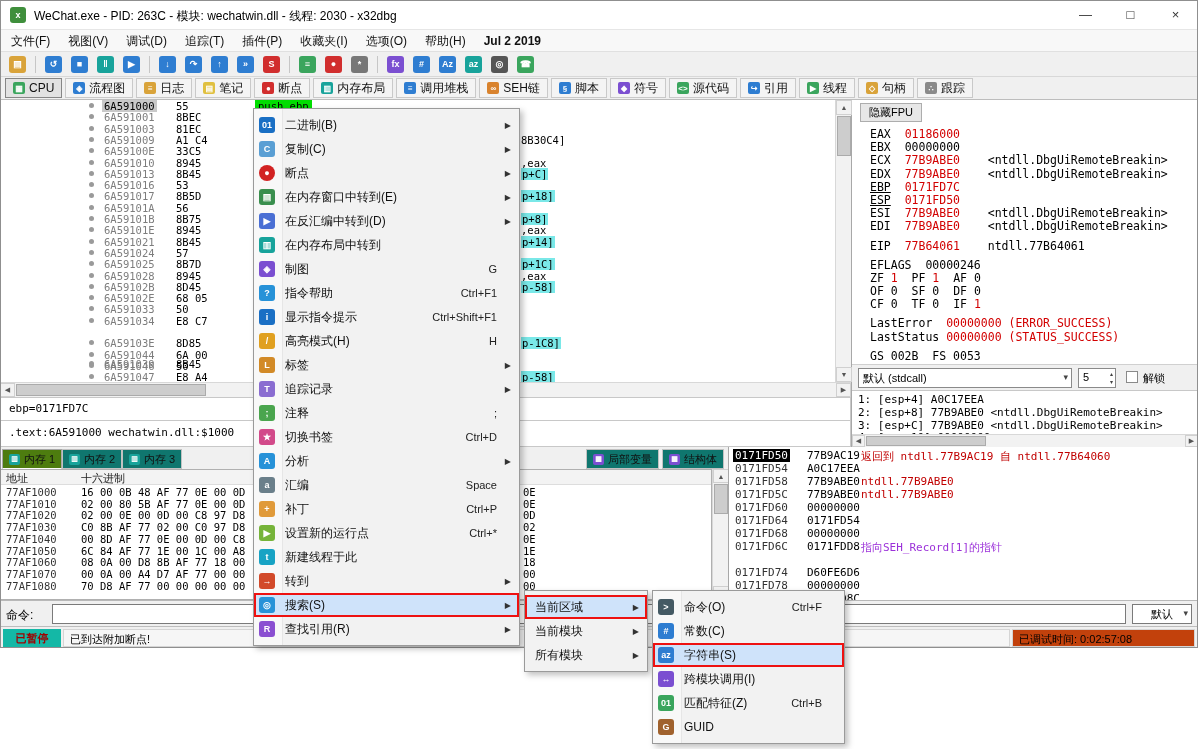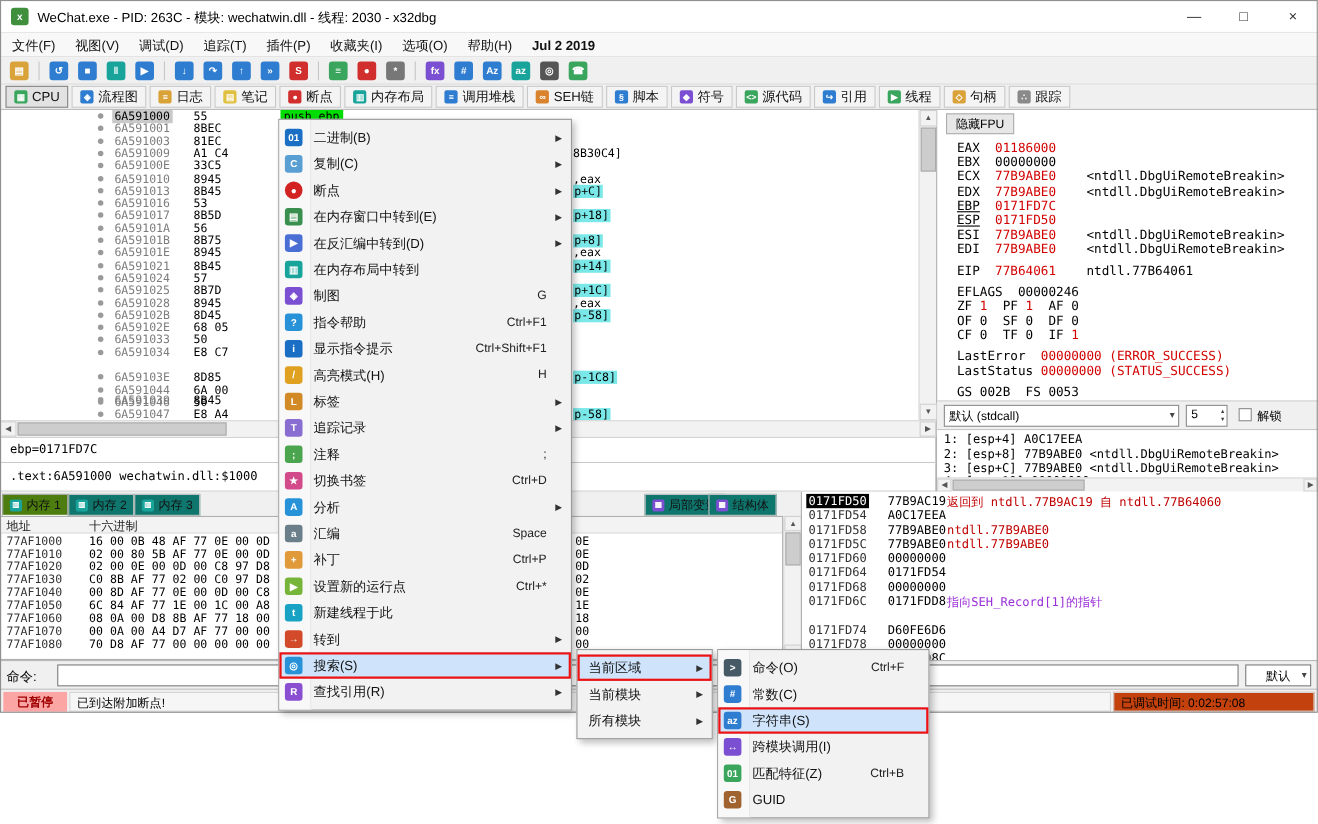--- a/index.html
+++ b/index.html
@@ -98,21 +98,21 @@
   .scom.red { color:#c00000; } .scom.purple { color:#9b30d9; }
 
   
   #cmdbar { position:absolute; left:0; top:600px; width:1198px; height:26px; background:#f0f0f0; border-top:1px solid #b8b8b8; }
   #cmdlabel { position:absolute; left:6px; top:6px; font-size:12px; }
   #cmdinput { position:absolute; left:52px; top:3px; width:1074px; height:20px; background:#fff; border:1px solid #7a7a7a; font-size:12px; padding:0 4px; font-family:"DejaVu Sans Mono", monospace; }
   #cmddrop { position:absolute; left:1132px; top:3px; width:60px; height:20px; background:#fff; border:1px solid #7a7a7a; font-size:11px; padding:2px 4px;text-align:center; }
 
   
   #statusbar { position:absolute; left:0; top:626px; width:1198px; height:22px; background:#f0f0f0; border-top:1px solid #bdbdbd; }
-  #statusBadge { position:absolute; left:3px; top:2px; width:58px; height:18px; background:#fca5a5; color:#a00000; font-weight:bold; font-size:11px; display:flex; align-items:center; justify-content:center; }
+  #statusBadge { position:absolute; left:3px; top:2px; width:58px; height:18px; background:#14b8a6; color:#a00000; font-weight:bold; font-size:11px; display:flex; align-items:center; justify-content:center; }
   #statusMsg { position:absolute; left:63px; top:2px; width:947px; height:18px; font-size:11px; padding:2px 6px; color:#000; background:#f6f6f6; border:1px solid #d5d5d5; }
   #statusTime { position:absolute; left:1012px; top:2px; width:183px; height:18px; font-size:11px; padding:2px 6px; color:#000; background:#c2410c; border:1px solid #d5d5d5; }
 
   
   .menu { position:absolute; background:#f2f2f2; border:1px solid #9a9a9a; box-shadow:3px 3px 6px rgba(0,0,0,.25); z-index:90; padding:4px 0; }
   .menu.hasicons::before { content:""; position:absolute; left:0; top:0; bottom:0; width:28px; background:#f8f8f8; border-right:1px solid #e6e6e6; }
   .mitem { position:relative; height:24px; display:flex; align-items:center; font-size:12px; color:#111; }
   .micon { width:16px; height:16px; margin-left:5px; font-size:9px; border-radius:3px; display:flex; align-items:center; justify-content:center; color:#fff; font-weight:bold; flex:0 0 auto; z-index:1; }
   .micon.round { border-radius:50%; }
   .mlabel { margin-left:10px; z-index:1; white-space:nowrap; }
@@ -510,21 +510,21 @@
         <span>内存 2</span>
       </span>
       <span class="dtab" style="left: 122px;">
         <span class="dtabChip" style="background: rgb(24, 163, 155);">▥</span>
         <span>内存 3</span>
       </span>
       <span class="dtab" style="left: 586px;">
         <span class="dtabChip" style="background: rgb(123, 79, 209);">▦</span>
         <span>局部变量</span>
       </span>
-      <span class="dtab" style="left: 644px;">
+      <span class="dtab" style="left: 662px;">
         <span class="dtabChip" style="background: rgb(123, 79, 209);">▦</span>
         <span>结构体</span>
       </span>
     </div>
 
   <div id="stackpanel">
       <div class="srow" style="top: 2px;">
         <span class="saddr sel">0171FD50</span>
         <span class="sval">77B9AC19</span>
         <span class="scom red">返回到 ntdll.77B9AC19 自 ntdll.77B64060</span>

